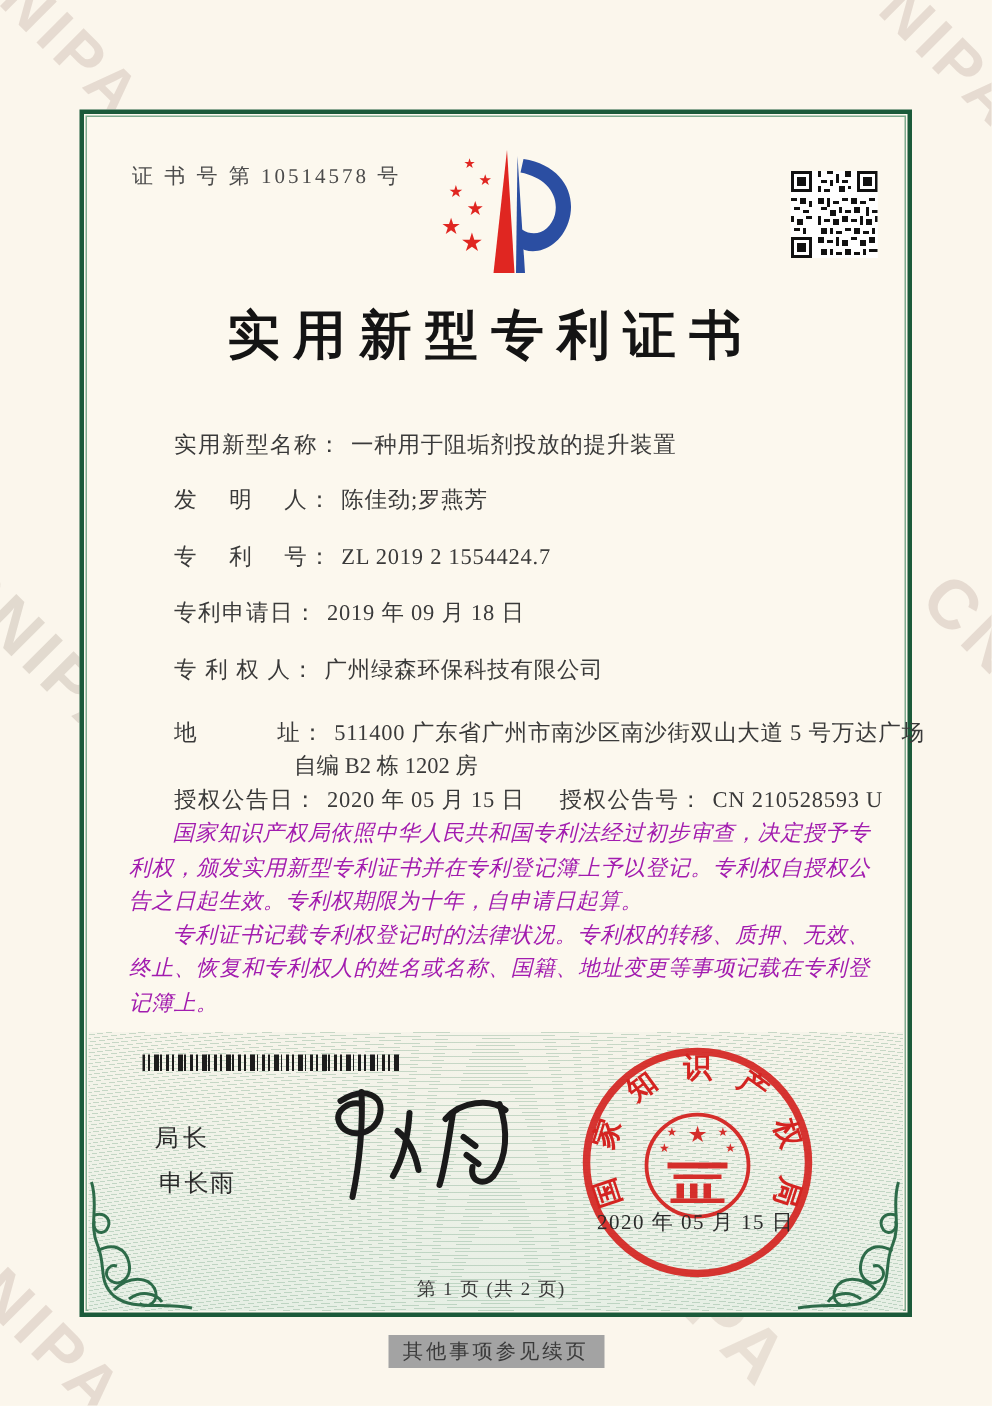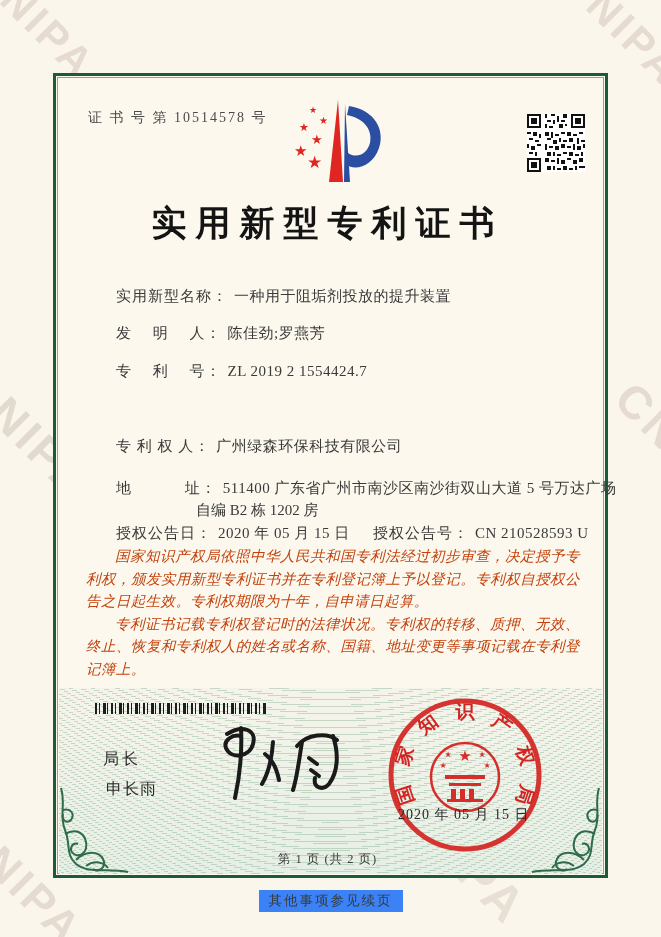--- a/index.html
+++ b/index.html
@@ -67,21 +67,21 @@
   .row-appdate{top:399px;}
   .row-patentee{top:437px;}
   .row-addr{top:479px;text-align:right;}
   .addr2{position:absolute;left:196px;top:501px;font-size:15px;color:#3a3a3a;z-index:3;}
   .row-grant{top:524px;}
   .grant2{position:absolute;left:345px;top:524px;font-size:15px;color:#3a3a3a;z-index:3;white-space:nowrap;}
 
   
   .paras{
     position:absolute;left:86px;top:545px;width:494px;
-    font-size:14.5px;line-height:22.5px;color:#c2410c;
+    font-size:14.5px;line-height:22.5px;color:#a21caf;
     text-align:justify;letter-spacing:0.4px;z-index:3;
   }
   .paras p{margin:0;text-indent:2em;font-style:italic;}
 
   
   .guilloche{
     position:absolute;left:59px;top:688px;width:543px;height:186px;z-index:2;
     background:
       repeating-radial-gradient(140% 190% at 50% 265%,
         rgba(122,168,138,0.38) 0 1px, rgba(0,0,0,0) 1px 5px),
@@ -113,21 +113,21 @@
     font-size:14px;color:#2b2b2b;letter-spacing:1px;white-space:nowrap;
   }
 
   .page-info{
     position:absolute;left:53px;top:851px;width:549px;text-align:center;
     font-size:12.5px;color:#3a3a3a;z-index:4;letter-spacing:1px;
   }
   .cont-note{
     position:absolute;left:50%;top:890px;transform:translateX(-50%);
     font-size:13.5px;color:#3a3a3a;z-index:3;letter-spacing:2px;
-    background:#3b82f6;padding:2px 10px;white-space:nowrap;
+    background:#a3a3a3;padding:2px 10px;white-space:nowrap;
   }
 </style>
 </head>
 <body>
 
 <div class="page">
 
   <div class="wm wm-1">CNIPA</div>
   <div class="wm wm-2">CNIPA</div>
   <div class="wm wm-3">CNIPA</div>
@@ -183,20 +183,23 @@
   <div class="title">实用新型专利证书</div>
 
   <div class="row row-name">
     <span class="flabel">实用新型名称：</span><span class="fvalue">一种用于阻垢剂投放的提升装置</span>
   </div>
   <div class="row row-inventor">
     <span class="flabel">发　 明　 人：</span><span class="fvalue">陈佳劲;罗燕芳</span>
   </div>
   <div class="row row-patno">
     <span class="flabel">专　 利　 号：</span><span class="fvalue">ZL 2019 2 1554424.7</span>
+  </div>
+  <div class="row row-appdate">
+    <span class="flabel">专利申请日：</span><span class="fvalue">2019 年 09 月 18 日</span>
   </div>
   <div class="row row-patentee">
     <span class="flabel">专 利 权 人：</span><span class="fvalue">广州绿森环保科技有限公司</span>
   </div>
   <div class="row row-addr">
     <span class="flabel">地　　　 址：</span><span class="fvalue">511400 广东省广州市南沙区南沙街双山大道 5 号万达广场</span>
   </div>
   <div class="addr2">自编 B2 栋 1202 房</div>
   <div class="row row-grant">
     <span class="flabel">授权公告日：</span><span class="fvalue">2020 年 05 月 15 日</span>

